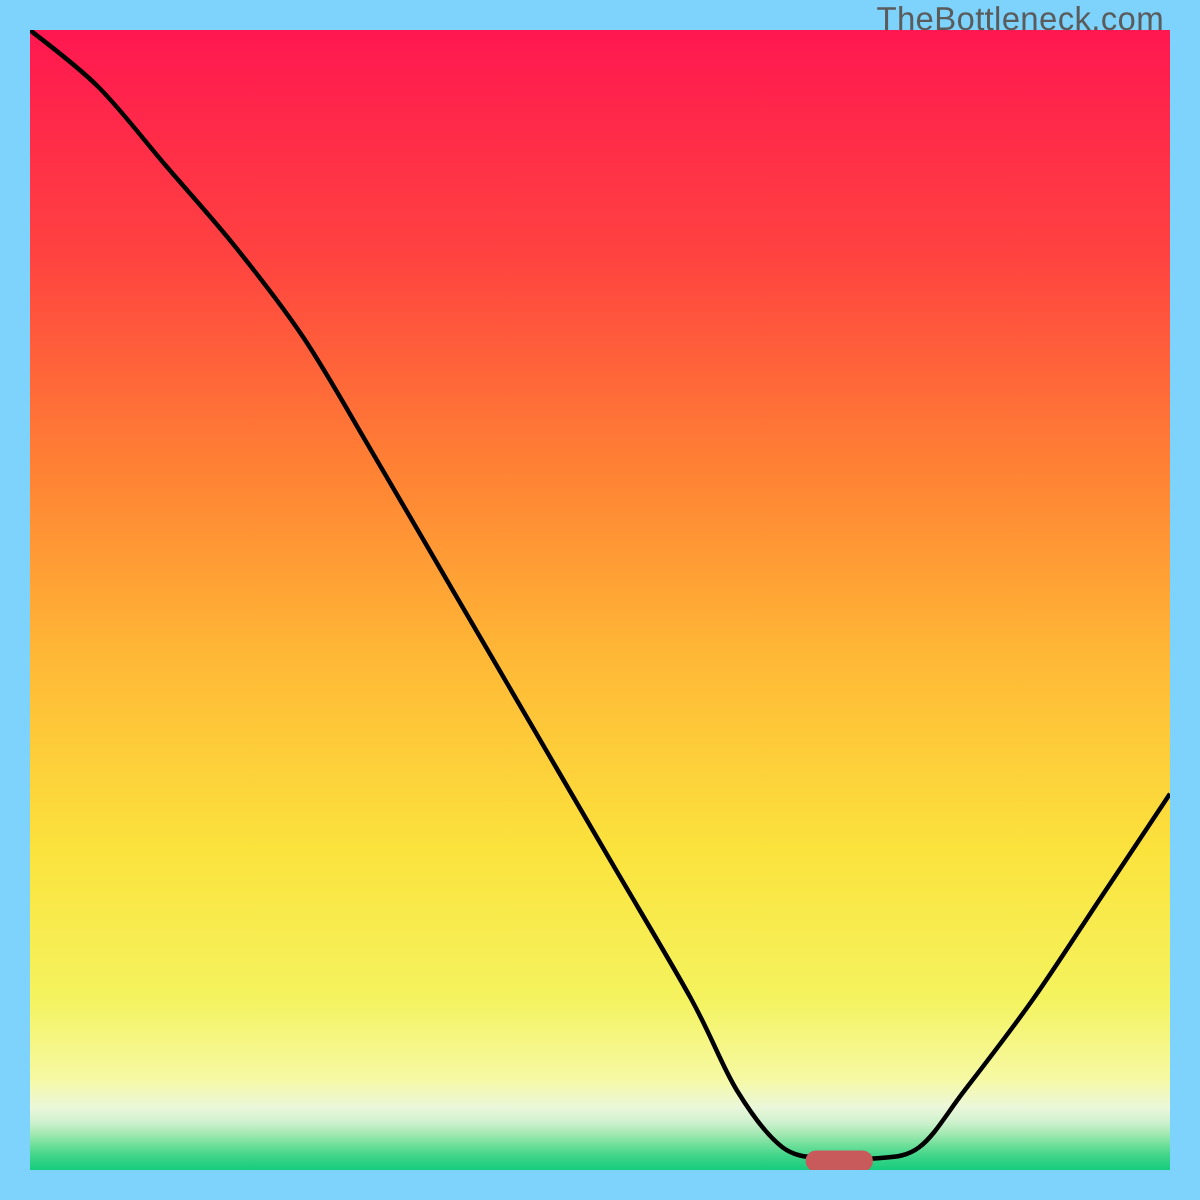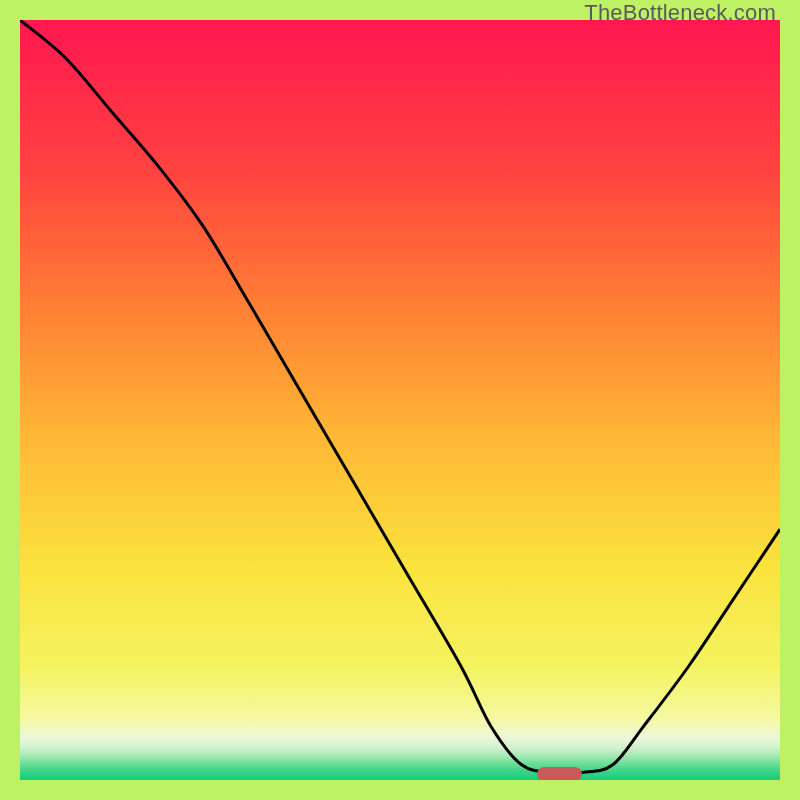--- a/index.html
+++ b/index.html
@@ -8,21 +8,21 @@
   width: 800px;
   height: 800px;
   background: #000;
   overflow: hidden;
   font-family: Arial, Helvetica, sans-serif;
 }
 .frame {
   position: relative;
   width: 800px;
   height: 800px;
-  background: #bef264;
+  background: #7dd3fc;
 }
 .plot-area {
   position: absolute;
   left: 20px;
   top: 20px;
   width: 760px;
   height: 760px;
   overflow: hidden;
 }
 .gradient-bg {

